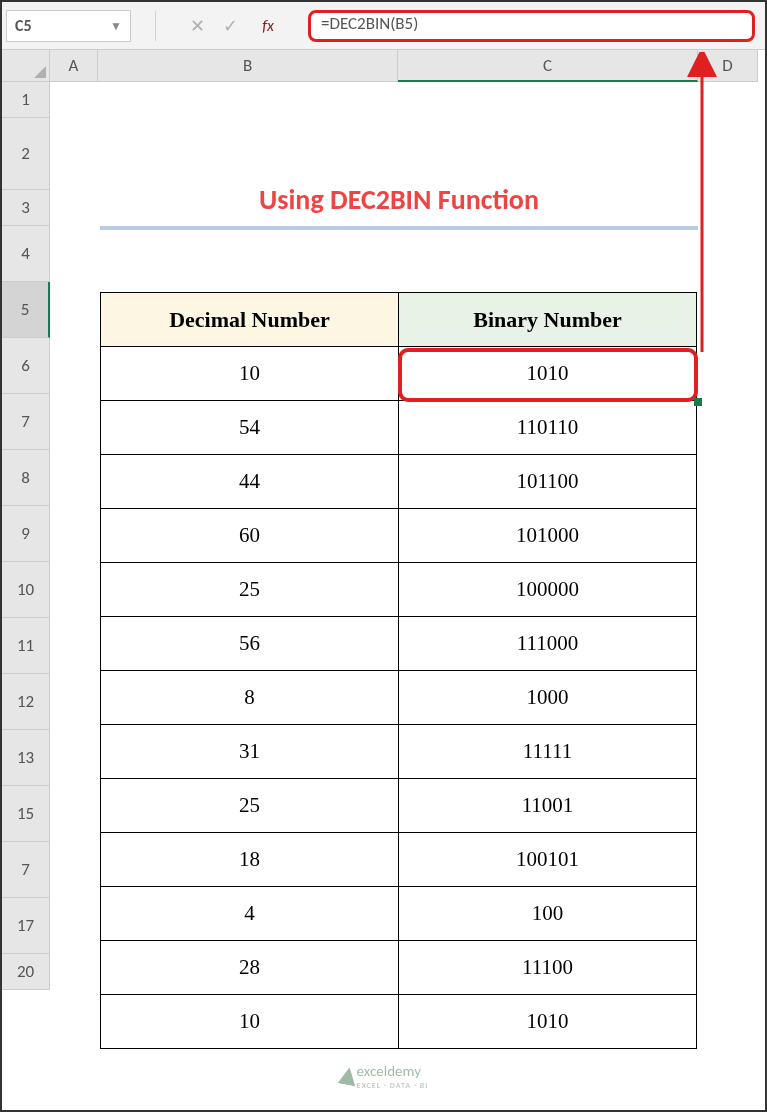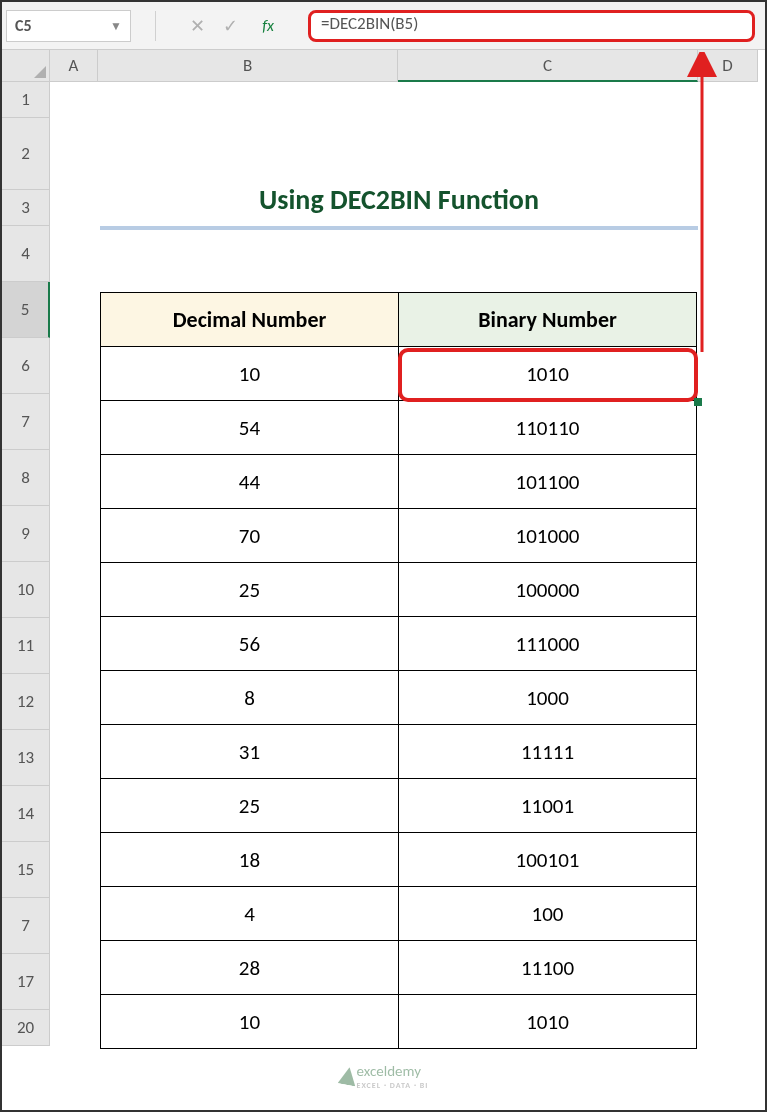--- a/index.html
+++ b/index.html
@@ -31,21 +31,21 @@
   padding: 0 8px;
   font-size: 16px;
   font-weight: bold;
   color: #555;
   justify-content: space-between;
 }
 .name-box .dd { color: #888; font-size: 12px; }
 .divider { width: 1px; height: 30px; background: #d0d0d0; }
 .fb-btns { display: flex; align-items: center; gap: 18px; padding: 0 10px; }
 .fb-icon { color: #b0b0b0; font-size: 18px; }
-.fx-label { font-style: italic; color: #15803d; font-size: 16px; margin-left: 6px; }
+.fx-label { font-style: italic; color: #7f1d1d; font-size: 16px; margin-left: 6px; }
 .formula-input {
   flex: 1;
   height: 32px;
   background: #fff;
   border: 3px solid #e02020;
   border-radius: 8px;
   display: flex;
   padding: 0 10px;
   font-size: 17px;
   color: #555;
@@ -102,41 +102,42 @@
 .r-short { height: 36px; }
 .r-tall { height: 56px; }
 .title-text {
   position: absolute;
   left: 98px;
   top: 180px;
   width: 598px;
   text-align: center;
   font-size: 28px;
   font-weight: bold;
-  color: #14532d;
+  color: #ef4444;
 }
 .title-underline {
   position: absolute;
   left: 98px;
   top: 224px;
   width: 598px;
   height: 4px;
   background: #b8cce4;
 }
 .data-table {
   position: absolute;
   left: 98px;
   top: 290px;
   border-collapse: collapse;
 }
 .data-table th, .data-table td {
   border: 1.5px solid #000;
   text-align: center;
   font-size: 21px;
   padding: 0;
+  font-family: Liberation Serif, serif;
 }
 .data-table th {
   font-weight: bold;
   font-size: 22px;
   height: 54px;
   width: 298px;
 }
 .data-table td { height: 54px; width: 298px; }
 .th-dec { background: #fdf6e3; }
 .th-bin { background: #e9f2e6; }
@@ -244,23 +245,20 @@
   <div class="row">
       <div class="row-h r-tall">11</div>
     </div>
   <div class="row">
       <div class="row-h r-tall">12</div>
     </div>
   <div class="row">
       <div class="row-h r-tall">13</div>
     </div>
   <div class="row">
-      <div class="row-h r-tall">14</div>
-    </div>
-  <div class="row">
       <div class="row-h r-tall">15</div>
     </div>
   <div class="row">
       <div class="row-h r-tall">7</div>
     </div>
   <div class="row">
       <div class="row-h r-tall">17</div>
     </div>
   <div class="row">
       <div class="row-h r-short">20</div>
@@ -284,21 +282,21 @@
       </tr>
     <tr>
         <td>54</td>
         <td>110110</td>
       </tr>
     <tr>
         <td>44</td>
         <td>101100</td>
       </tr>
     <tr>
-        <td>70</td>
+        <td>60</td>
         <td>101000</td>
       </tr>
     <tr>
         <td>25</td>
         <td>100000</td>
       </tr>
     <tr>
         <td>56</td>
         <td>111000</td>
       </tr>

